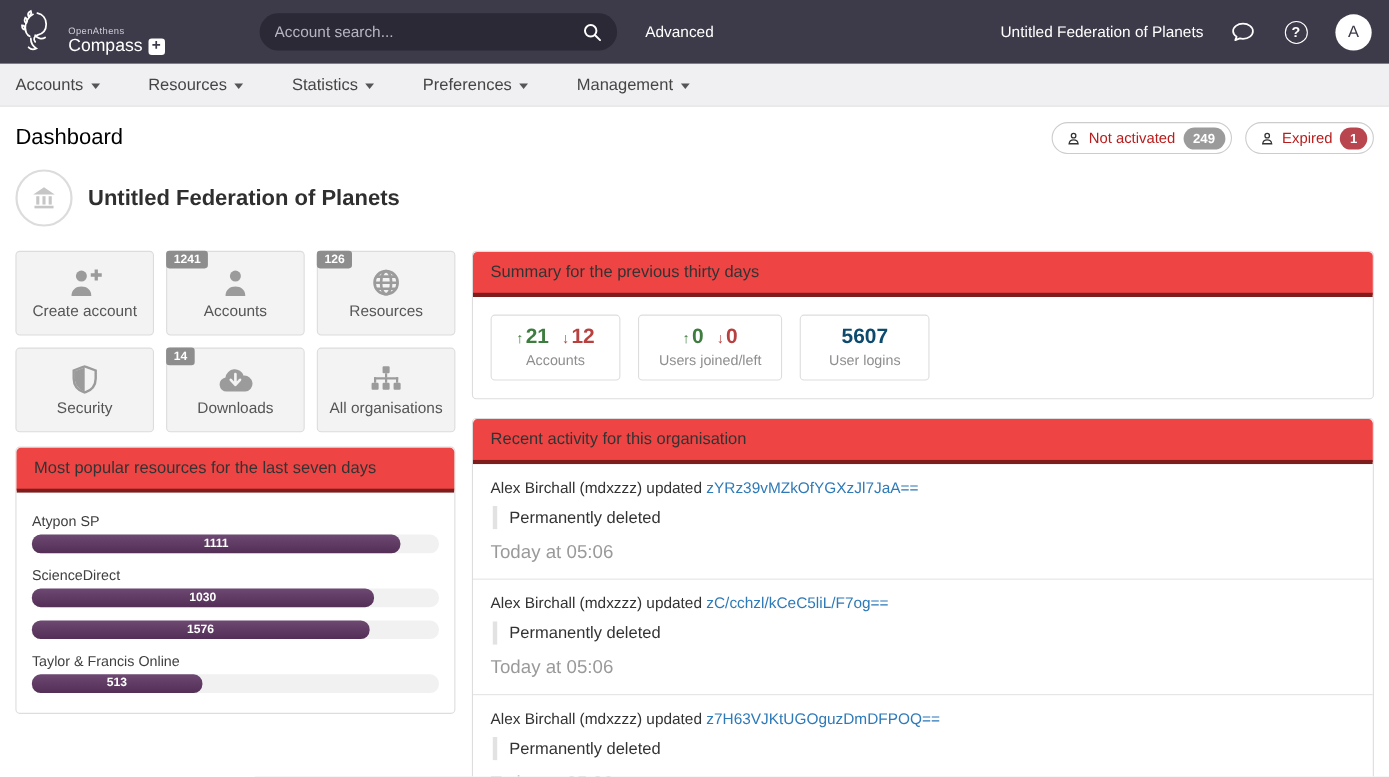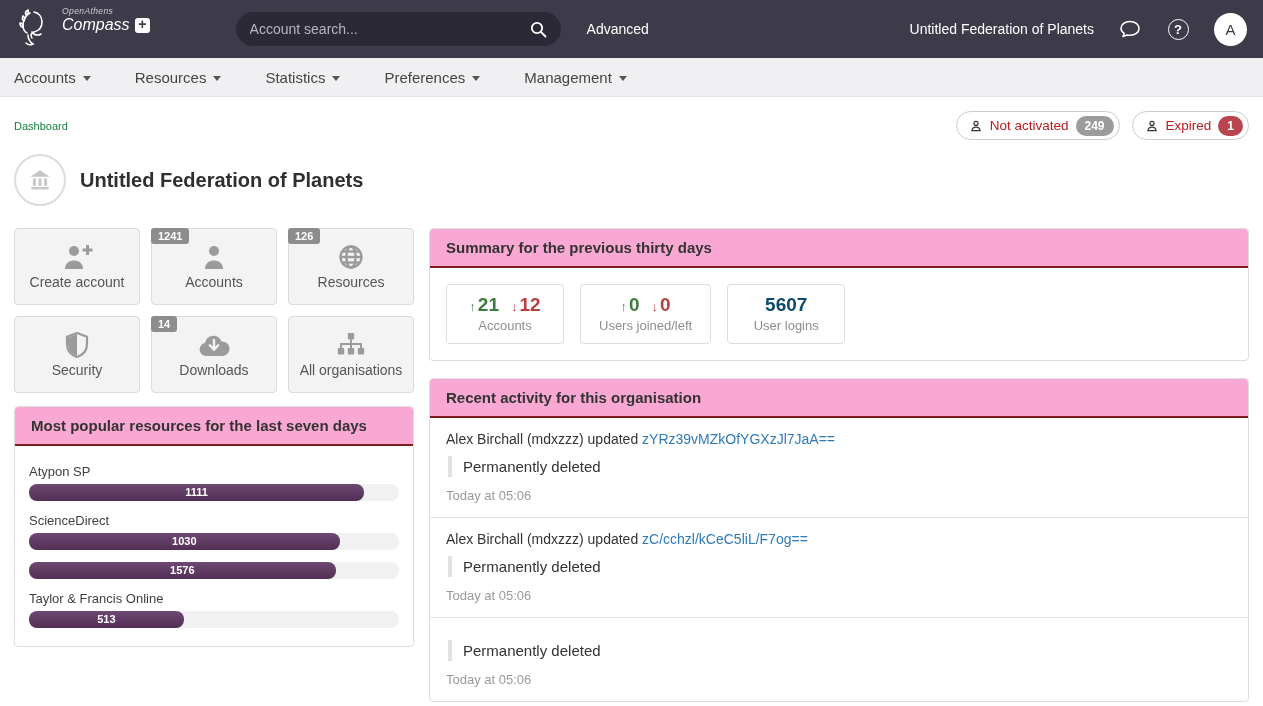--- a/index.html
+++ b/index.html
@@ -4,21 +4,21 @@
 <style>
   * { margin:0; padding:0; box-sizing:border-box; }
   body { background:#e9e9e9; }
   .page {
     width:1263px; height:706px; position:relative; overflow:hidden;
     background:#fff; font-family:"Liberation Sans", sans-serif; color:#333;
   }
 
   
   .navbar { height:58px; background:#3d3b49; display:flex; align-items:center; padding:0 16px; }
-  .brand { display:flex; align-items:flex-start; gap:8px;font-style:italic; }
+  .brand { display:flex; align-items:flex-end; gap:8px; }
   .brand-mark { width:38px; height:44px; }
   .brand-text { display:flex; flex-direction:column; line-height:1.1; }
   .brand-small { font-size:8.5px; color:#cfcdd6; letter-spacing:.4px; }
   .brand-row { display:flex; align-items:center; gap:5px; }
   .brand-name { font-size:16px; color:#fff; font-weight:400; }
   .plus-badge { width:15px; height:15px; background:#fff; border-radius:3px; position:relative; }
   .plus-badge::before { content:"+"; position:absolute; left:50%; top:50%; transform:translate(-50%,-54%);
     color:#3d3b49; font-weight:bold; font-size:14px; }
   .search-pill { margin-left:86px; width:325px; height:34px; background:#2b2936; border-radius:17px;
     display:flex; align-items:center; padding:0 14px; }
@@ -37,21 +37,21 @@
 
   
   .menubar { height:39px; background:#f0eff1; border-bottom:1px solid #e4e4e4; display:flex;
     align-items:center; padding:0 14px; gap:44px; }
   .menu-item { display:flex; align-items:center; gap:7px; font-size:15px; color:#454545; cursor:pointer; }
   .caret { width:0; height:0; border-left:4.5px solid transparent; border-right:4.5px solid transparent;
     border-top:5px solid #555; margin-top:2px; }
 
   
   .crumb-row { display:flex; align-items:center; justify-content:space-between; padding:14px 14px 0 14px; }
-  .breadcrumb { color:#15803d; font-size:11px; }
+  .breadcrumb { color:#000000; font-size:20px; }
   .pill-group { display:flex; gap:12px; }
   .pill { display:flex; align-items:center; gap:7px; height:29px; border:1px solid #ccc; border-radius:15px;
     background:#fff; padding:0 5px 0 12px; cursor:pointer; }
   .pill-label { font-size:13.5px; color:#b91c1c; }
   .count-badge { min-width:24px; padding:3px 9px; border-radius:11px; color:#fff; font-size:12px;
     font-weight:bold; text-align:center; }
   .count-gray { background:#9b9b9b; }
   .count-red { background:#b9464f; }
 
   
@@ -69,22 +69,22 @@
   .tile-grid { display:grid; grid-template-columns:repeat(3,1fr); gap:11px; }
   .tile { position:relative; height:77px; background:#f3f3f3; border:1px solid #dcdcdc; border-radius:4px;
     display:flex; flex-direction:column; align-items:center; justify-content:center; gap:4px; cursor:pointer; }
   .tile-label { font-size:14px; color:#555; }
   .tile-badge { position:absolute; top:-1px; left:-1px; background:#8d8d8d; color:#fff; font-size:11px;
     font-weight:bold; padding:2px 7px; border-radius:3px; }
   .tile-icon svg { display:block; }
 
   
   .panel { border:1px solid #ddd; border-radius:4px; background:#fff; }
-  .panel-header { background:#f9a8d4; border-bottom:2px solid #7f1d1d; padding:10px 16px; font-size:15px;
-    font-weight:700; color:#333; border-radius:4px 4px 0 0; }
+  .panel-header { background:#ef4444; border-bottom:4px solid #7f1d1d; padding:10px 16px; font-size:15px;
+    font-weight:400; color:#333; border-radius:4px 4px 0 0; }
 
   
   .resources-panel { margin-top:13px; }
   .chart-body { padding:6px 14px 18px 14px; }
   .chart-row { margin-top:12px; }
   .chart-label { font-size:13px; color:#3f3f3f; margin-bottom:5px; }
   .bar-track { width:100%; height:17px; background:#f1f1f1; border-radius:8px; }
   .bar-fill { height:17px; border-radius:8px; background:linear-gradient(#6d4973,#532f56);
     color:#fff; font-size:11px; font-weight:bold; text-align:center; line-height:17px; }
 
@@ -99,21 +99,21 @@
   .stat-label { font-size:13px; color:#8e8e8e; margin-top:2px; }
 
   
   .activity-panel { margin-top:17px; }
   .activity-entry { padding:13px 16px 14px 16px; }
   .activity-entry + .activity-entry { border-top:1px solid #e4e4e4; }
   .activity-line { font-size:14px; color:#333; }
   .activity-link { color:#2e7ab8; text-decoration:none; cursor:pointer; }
   .activity-quote { margin:9px 0 0 2px; border-left:4px solid #e2e2e2; padding:2px 0 2px 11px;
     font-size:15px; color:#333; }
-  .activity-time { margin-top:11px; font-size:13px; color:#9a9a9a; }
+  .activity-time { margin-top:11px; font-size:17px; color:#9a9a9a; }
 </style>
 </head>
 <body>
 
 <div class="page">
 
   <div class="navbar">
     <div class="brand">
       <svg class="brand-mark" viewBox="0 0 38 44" fill="none" stroke="#fff" stroke-width="1.6" stroke-linecap="round">
         <path d="M14 6c-4 2-7 7-7 12 0 4 2 7 4 8"></path>
@@ -384,20 +384,23 @@
 
         <div class="activity-entry">
           <div class="activity-line">
             <span>Alex Birchall (mdxzzz) updated </span><a class="activity-link">zC/cchzl/kCeC5liL/F7og==</a>
           </div>
           <div class="activity-quote">Permanently deleted</div>
           <div class="activity-time">Today at 05:06</div>
         </div>
 
         <div class="activity-entry">
+          <div class="activity-line">
+            <span>Alex Birchall (mdxzzz) updated </span><a class="activity-link">z7H63VJKtUGOguzDmDFPOQ==</a>
+          </div>
           <div class="activity-quote">Permanently deleted</div>
           <div class="activity-time">Today at 05:06</div>
         </div>
 
       </div>
     </div>
   </div>
 </div>
 
 </body></html>

